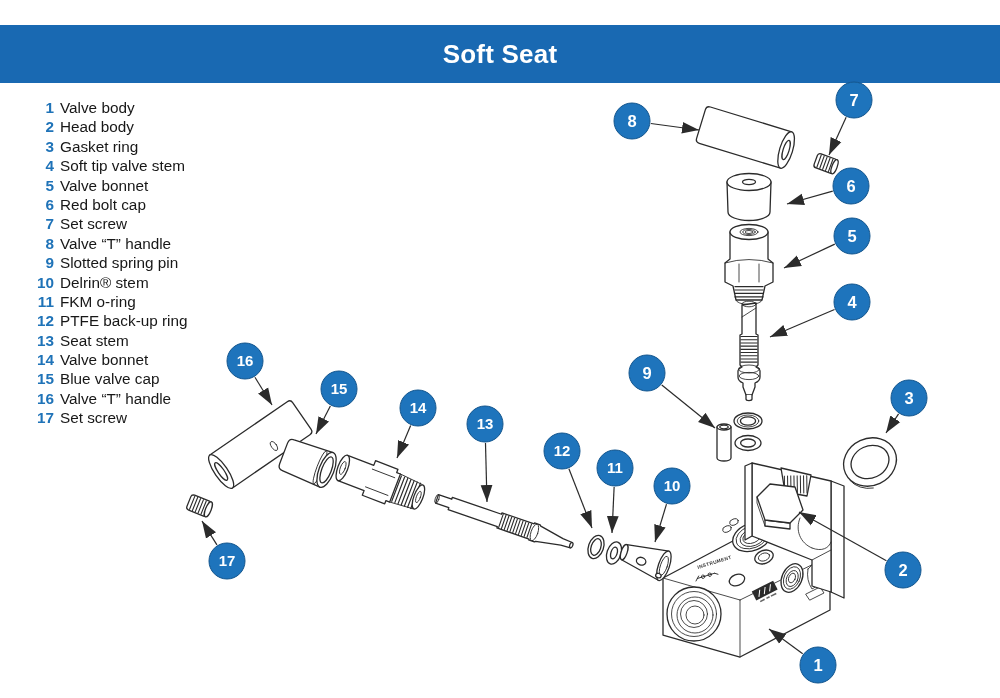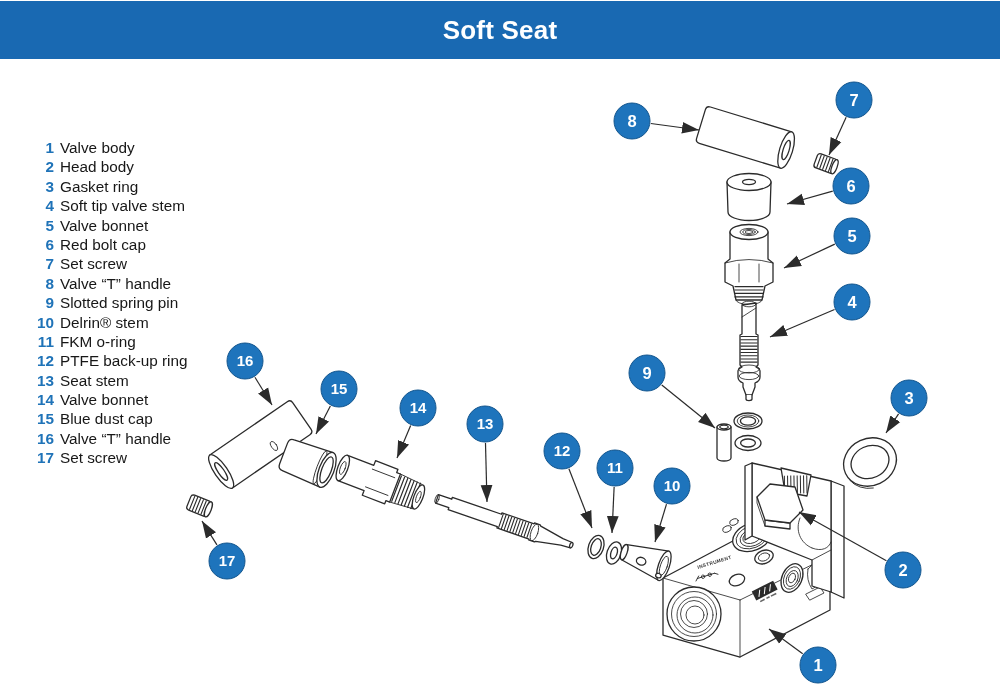--- a/index.html
+++ b/index.html
@@ -1,28 +1,28 @@
 <!DOCTYPE html>
 <html style="--banner: #1969b2; --callout: #1e74bc; --legendnum: #1f73b8; --line: #2b2b2b;"><head>
 <meta charset="utf-8">
 <style>
   :root{
     --banner:#1969b2; --callout:#1e74bc; --legendnum:#1f73b8; --line:#2b2b2b;
   }
   html,body{margin:0;padding:0;background:#fff;}
   .page{position:relative;width:1000px;height:698px;background:#fff;overflow:hidden;
         font-family:"Liberation Sans", sans-serif;}
-  .banner{position:absolute;left:0;top:1px;width:1000px;height:58px;background:var(--banner);}
+  .banner{position:absolute;left:0;top:25px;width:1000px;height:58px;background:var(--banner);}
   .banner h1{margin:0;line-height:58px;text-align:center;color:#fff;font-size:26px;
              font-weight:bold;letter-spacing:.2px;}
   .legend{position:absolute;left:34px;top:99px;margin:0;padding:0;list-style:none;}
   .legend li{display:flex;align-items:baseline;height:19.4px;font-size:15.3px;}
   .legend .lnum{display:inline-block;min-width:20px;text-align:right;font-weight:bold;
                 color:var(--legendnum);margin-right:6px;}
-  .legend .llabel{color:#171717;margin-top:40px;}
+  .legend .llabel{color:#171717;}
   svg.diagram{position:absolute;left:0;top:0;}
   .p{fill:#fff;stroke:var(--line);stroke-width:1.3;stroke-linejoin:round;stroke-linecap:round;}
   .t{fill:none;stroke:var(--line);stroke-width:.85;stroke-linejoin:round;stroke-linecap:round;}
   .th{fill:none;stroke:var(--line);}
   .dk{fill:var(--line);stroke:none;}
   .leader{stroke:var(--line);stroke-width:1.2;fill:none;}
   .co-circle{fill:var(--callout);stroke:#14568e;stroke-width:1;}
   .co-num{fill:#fff;font-weight:bold;text-anchor:middle;font-family:"Liberation Sans",sans-serif;}
   .mark{font-weight:bold;fill:#333;letter-spacing:.4px;}
 </style>
@@ -87,21 +87,21 @@
       <li>
         <span class="lnum">13</span>
         <span class="llabel">Seat stem</span>
       </li>
       <li>
         <span class="lnum">14</span>
         <span class="llabel">Valve bonnet</span>
       </li>
       <li>
         <span class="lnum">15</span>
-        <span class="llabel">Blue dust cap</span>
+        <span class="llabel">Blue valve cap</span>
       </li>
       <li>
         <span class="lnum">16</span>
         <span class="llabel">Valve “T” handle</span>
       </li>
       <li>
         <span class="lnum">17</span>
         <span class="llabel">Set screw</span>
       </li>
     </ol>

